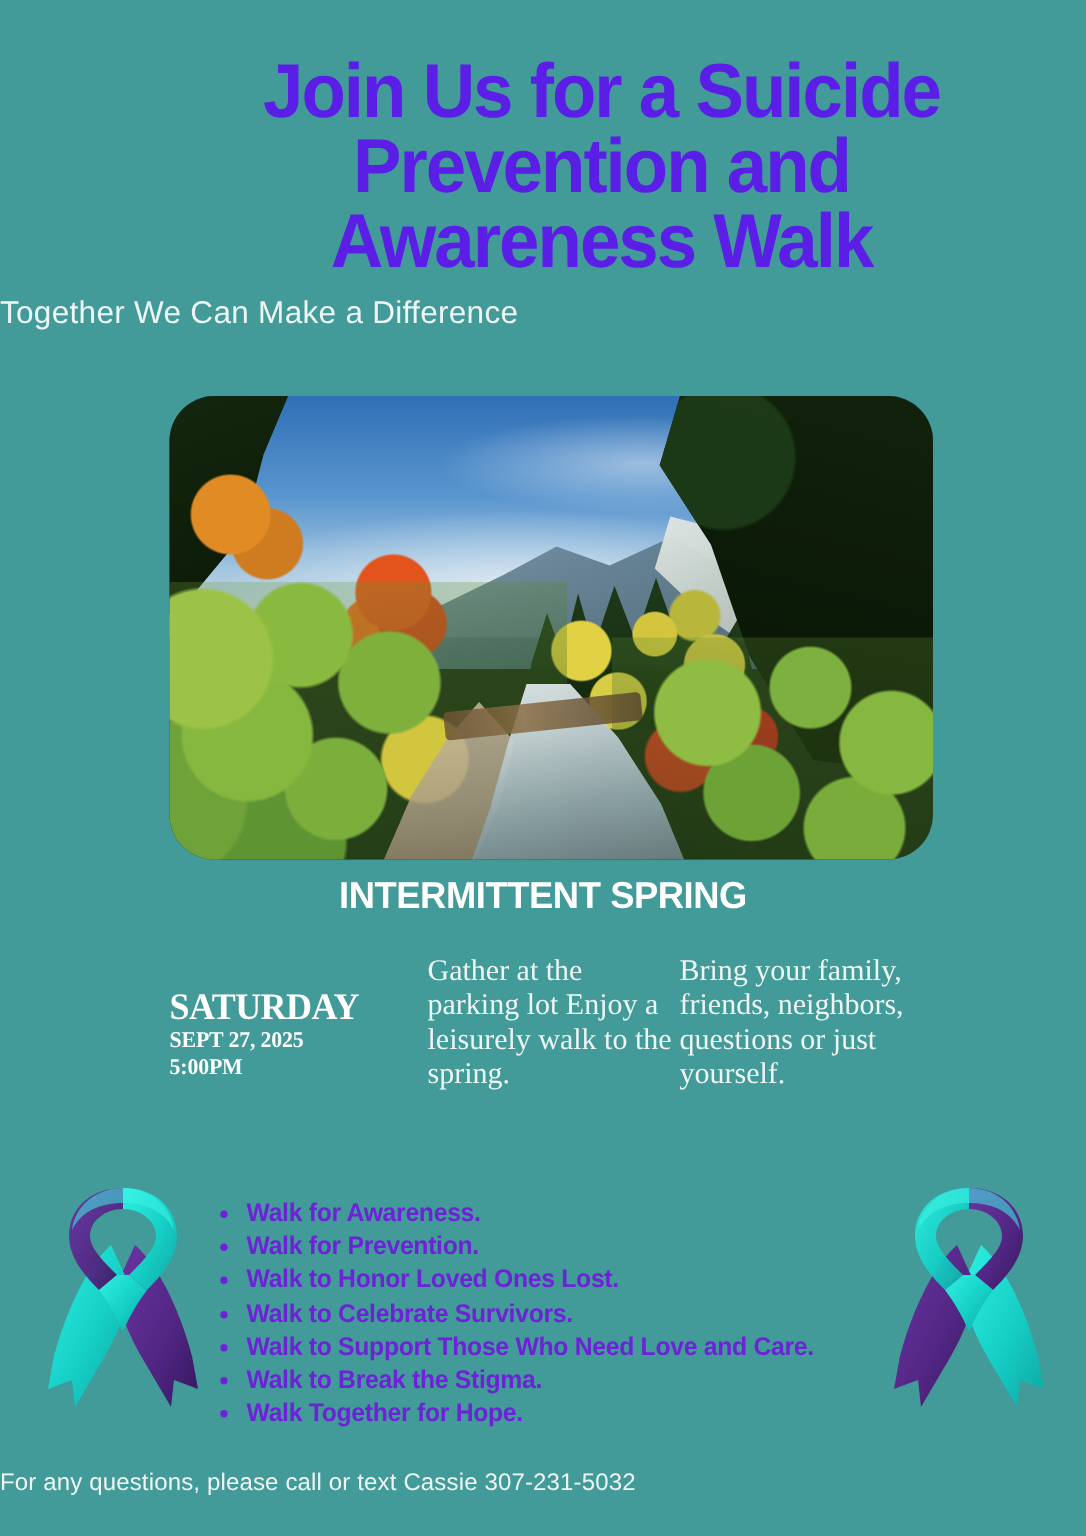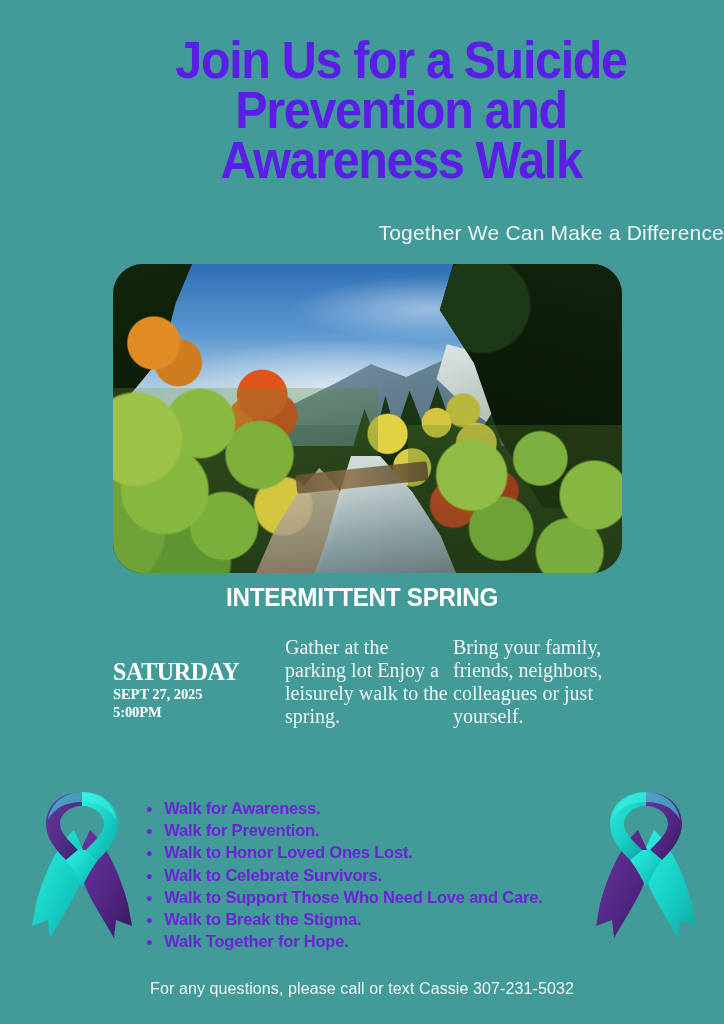--- a/index.html
+++ b/index.html
@@ -41,24 +41,24 @@
     font-size: 51px;
     line-height: 50px;
     letter-spacing: -1.4px;
     transform: scaleX(0.95);
     transform-origin: center;
     white-space: nowrap;
   }
 
   .subtitle {
     position: absolute;
-    top: 221px;
+    top: 197px;
     left: 0;
     width: 724px;
-    text-align: right;
+    text-align: left;
     color: #eef6f5;
     font-size: 21px;
     font-weight: 300;
     letter-spacing: 0.2px;
   }
 
   
   .photo-frame {
     position: absolute;
     left: 113px;
@@ -372,21 +372,21 @@
   }
   .ribbon-left { left: 28px; top: 786px; }
   .ribbon-right { left: 592px; top: 786px; }
 
   
   .footer {
     position: absolute;
     top: 980px;
     left: 0;
     width: 724px;
-    text-align: center;
+    text-align: left;
     color: #eef6f5;
     font-size: 16px;
     font-weight: 300;
     letter-spacing: 0.1px;
   }
 </style>
 </head>
 <body>
 
 <div class="poster">
@@ -425,21 +425,21 @@
   <div class="details">
     <div class="col-when">
       <div class="when-day">SATURDAY</div>
       <div class="when-date">SEPT 27, 2025</div>
       <div class="when-time">5:00PM</div>
     </div>
     <div class="col-note">
       <div class="body-text">Gather at the parking lot Enjoy a leisurely walk to the spring.</div>
     </div>
     <div class="col-bring">
-      <div class="body-text">Bring your family, friends, neighbors, colleagues or just yourself.</div>
+      <div class="body-text">Bring your family, friends, neighbors, questions or just yourself.</div>
     </div>
   </div>
 
   <div class="ribbon ribbon-left">
     <svg viewBox="0 0 108 168" width="108" height="168" aria-hidden="true">
       <defs>
         <linearGradient id="tealGrad" x1="0" y1="0" x2="1" y2="1">
           <stop offset="0%" stop-color="#2ef0e2"></stop>
           <stop offset="55%" stop-color="#16cfc6"></stop>
           <stop offset="100%" stop-color="#0ea8a2"></stop>

